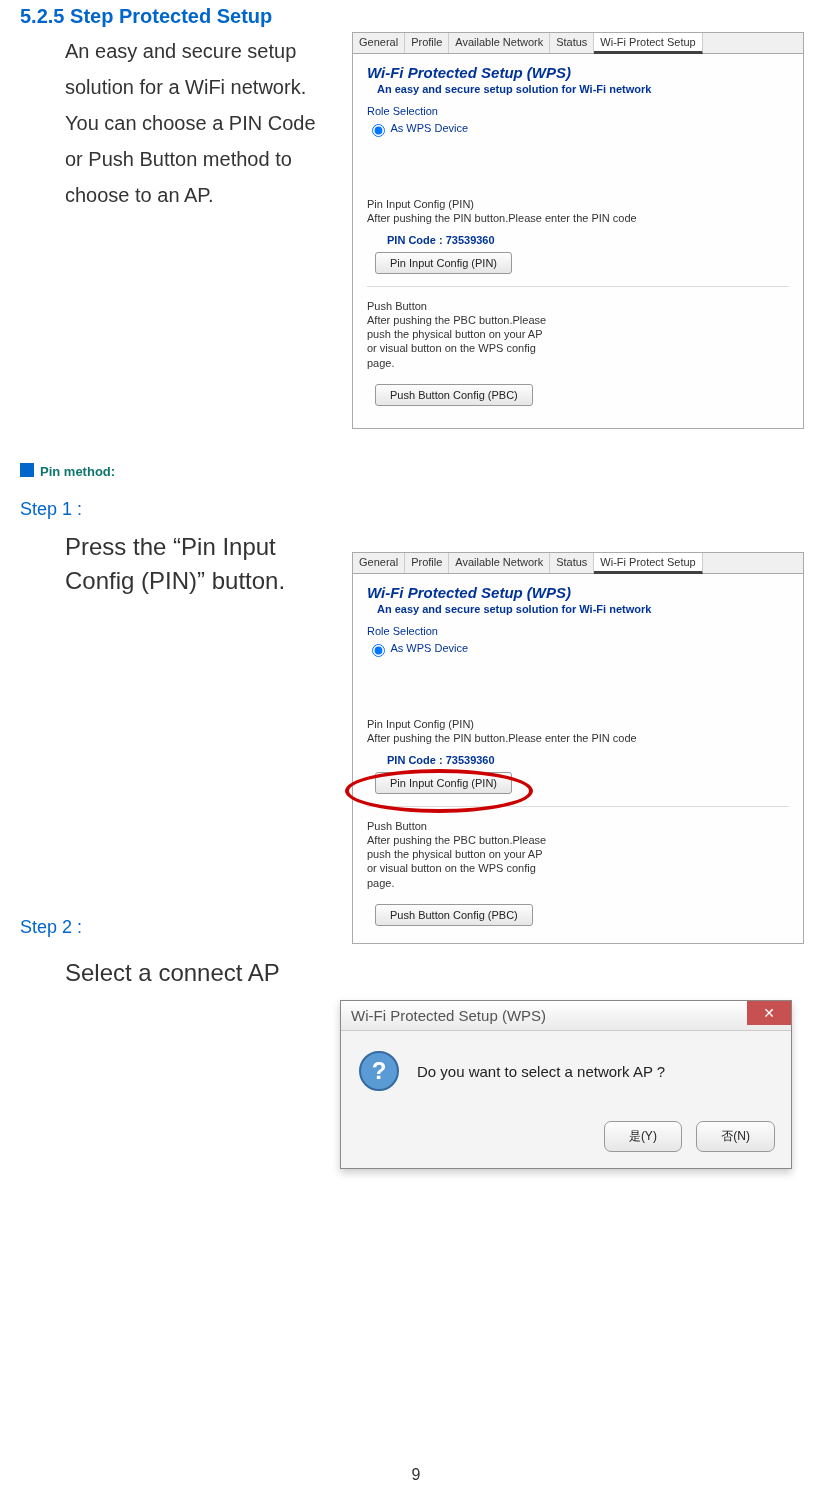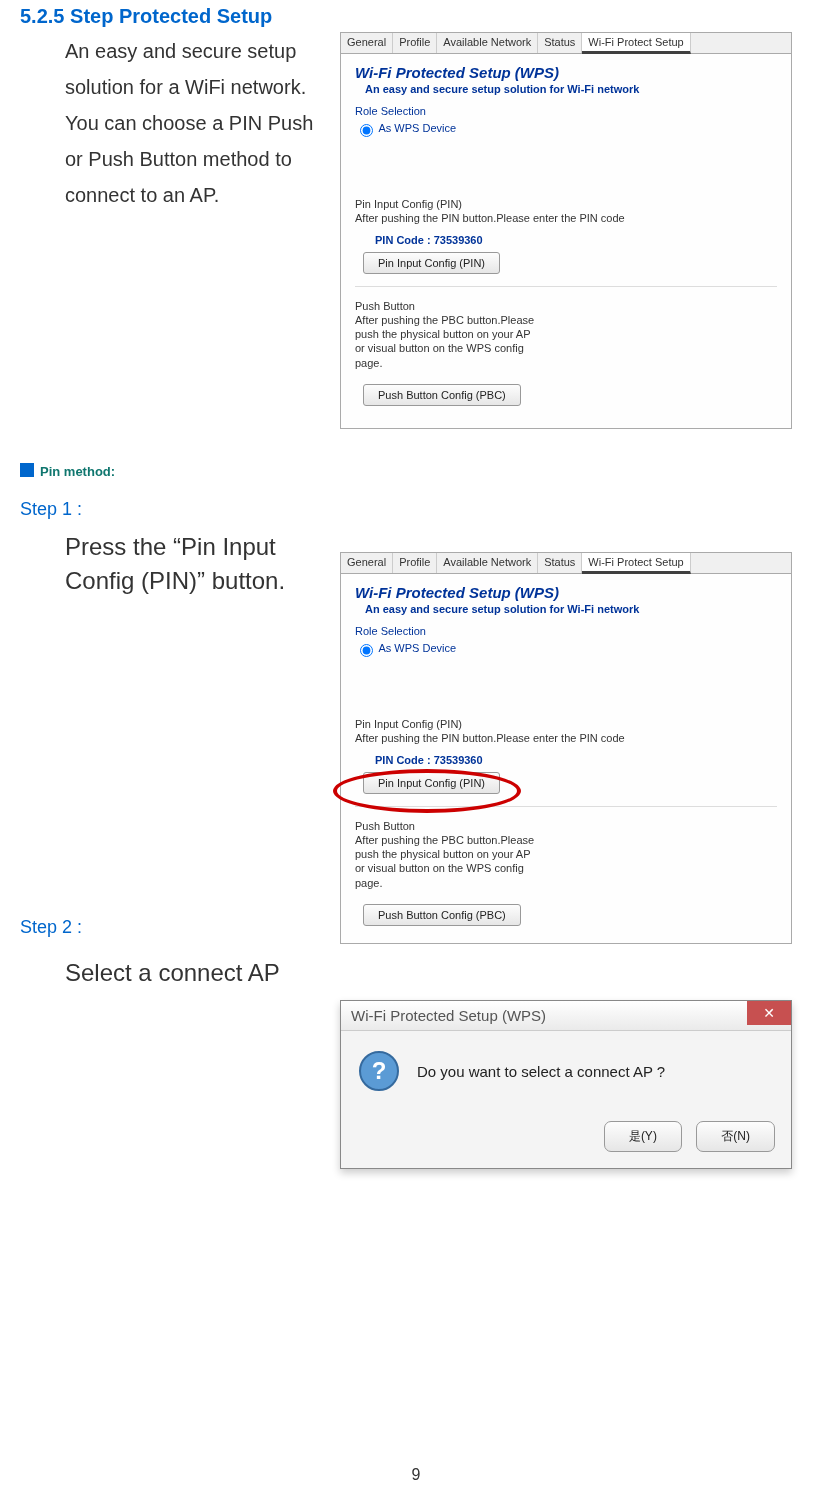--- a/index.html
+++ b/index.html
@@ -55,21 +55,21 @@
     position: absolute;
     bottom: 20px;
     left: 50%;
     transform: translateX(-50%);
     font-size: 16px;
     color: #333;
   }
   
   .wps-panel {
     position: absolute;
-    right: 40px;
+    right: 28px;
     width: 450px;
     border: 1px solid #aaa;
     background: #fefefe;
     font-family: Tahoma, sans-serif;
   }
   .wps-panel .tabs {
     display: flex;
     font-size: 11px;
     background: #f0f0f0;
     border-bottom: 1px solid #aaa;
@@ -206,21 +206,21 @@
     padding: 6px 24px;
     color: #222;
     margin-left: 10px;
   }
 </style>
 </head>
 <body>
 
 <div class="section-title">5.2.5 Step Protected Setup</div>
 
-<div class="body-text">An easy and secure setup solution for a WiFi network. You can choose a PIN Push or Push Button method to connect to an AP.</div>
+<div class="body-text">An easy and secure setup solution for a WiFi network. You can choose a PIN Code or Push Button method to choose to an AP.</div>
 
 <div class="wps-panel" style="top:32px; height:395px;">
   <div class="tabs">
     <span>General</span>
     <span>Profile</span>
     <span>Available Network</span>
     <span>Status</span>
     <span class="active">Wi-Fi Protect Setup</span>
   </div>
   <div class="content">
@@ -290,21 +290,21 @@
 <div class="step-label">Step 2 :</div>
 <div class="step-text" style="margin-top:18px;">Select a connect AP</div>
 
 <div class="dialog" style="top:1000px;">
   <div class="titlebar">
     <span>Wi-Fi Protected Setup (WPS)</span>
     <div class="close-x">✕</div>
   </div>
   <div class="body">
     <div class="q-icon">?</div>
-    <div class="msg">Do you want to select a connect AP ?</div>
+    <div class="msg">Do you want to select a network AP ?</div>
   </div>
   <div class="footer">
     <span class="dlg-btn">是(Y)</span>
     <span class="dlg-btn">否(N)</span>
   </div>
 </div>
 
 <div class="page-num">9</div>
 
 </body></html>

